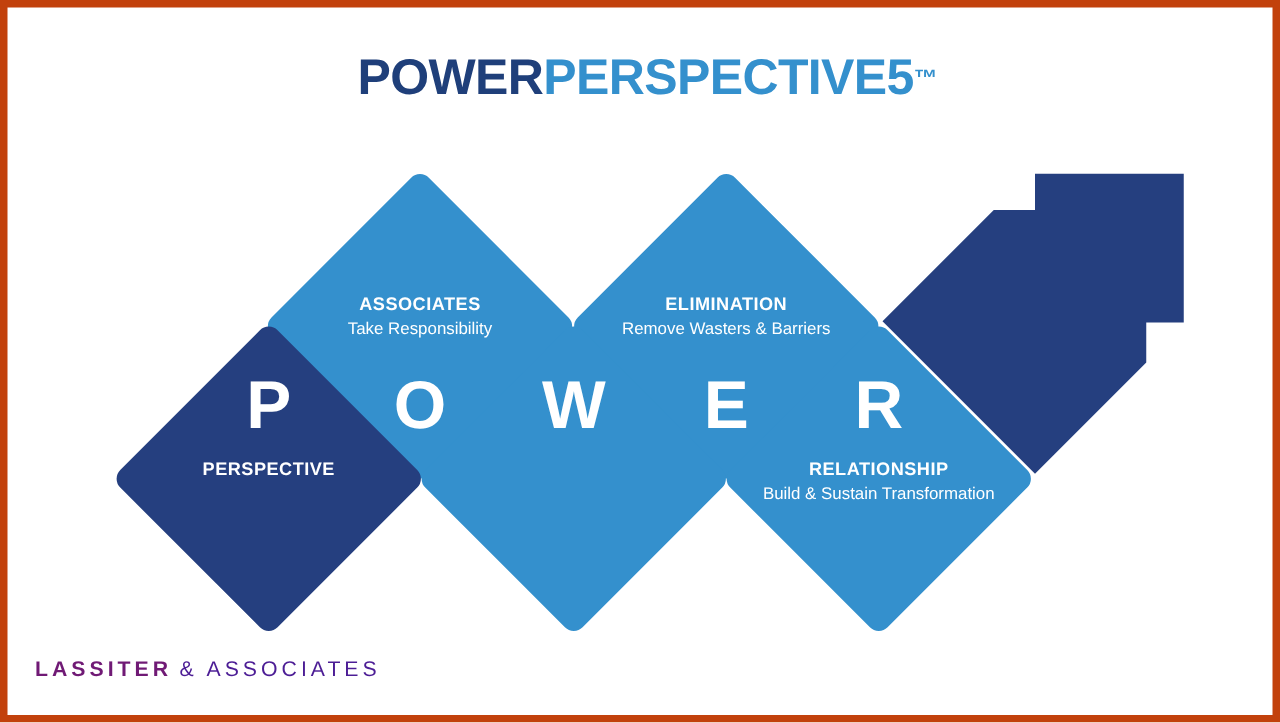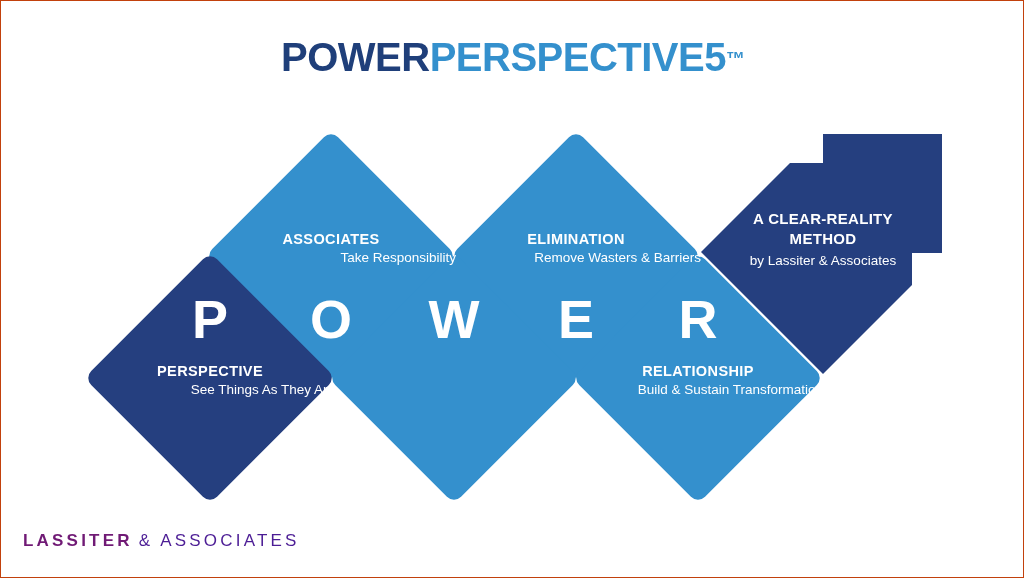--- a/index.html
+++ b/index.html
@@ -9,21 +9,21 @@
   }
   body {
     font-family: "Liberation Sans", sans-serif;
   }
   #slide {
     position: relative;
     width: 1024px;
     height: 578px;
     background: #ffffff;
     box-sizing: border-box;
-    border: 1px solid #c2410c;
+    border: 6px solid #c2410c;
     overflow: hidden;
   }
 
   
   #title-block {
     position: absolute;
     top: 34px;
     left: 0;
     width: 1024px;
     text-align: center;
@@ -72,21 +72,20 @@
     font-size: 14.5px;
     font-weight: bold;
     letter-spacing: 0.4px;
     line-height: 1.25;
   }
   .node-sub {
     font-size: 13.5px;
     font-weight: normal;
     line-height: 1.3;
     margin-top: 1px;
-    text-align: right;
   }
   .node-letter {
     position: absolute;
     color: #ffffff;
     font-size: 54px;
     font-weight: bold;
     text-align: center;
     line-height: 1;
     pointer-events: none;
   }
@@ -187,34 +186,28 @@
     <div class="node-sub">Take Responsibility</div>
   </div>
 
   <div class="node-text" style="left:450px; top:229px; width:250px;">
     <div class="node-title">ELIMINATION</div>
     <div class="node-sub">Remove Wasters &amp; Barriers</div>
   </div>
 
   <div class="node-text" style="left:84px; top:361px; width:250px;">
     <div class="node-title">PERSPECTIVE</div>
-    <div class="node-sub">See Things As They Are</div>
   </div>
 
 
   <div class="node-text" style="left:572px; top:361px; width:250px;">
     <div class="node-title">RELATIONSHIP</div>
     <div class="node-sub">Build &amp; Sustain Transformation</div>
   </div>
 
-  <div class="node-text" style="left:708px; top:208px; width:228px;">
-    <div class="arrow-title">A CLEAR-REALITY</div>
-    <div class="arrow-title">METHOD</div>
-    <div class="arrow-sub">by Lassiter &amp; Associates</div>
-  </div>
 
   <div class="node-letter" style="left:179px; top:291px; width:60px;">P</div>
   <div class="node-letter" style="left:300px; top:291px; width:60px;">O</div>
   <div class="node-letter" style="left:423px; top:291px; width:60px;">W</div>
   <div class="node-letter" style="left:545px; top:291px; width:60px;">E</div>
   <div class="node-letter" style="left:667px; top:291px; width:60px;">R</div>
 
   <div id="logo">
     <span class="logo-main">LASSITER</span><span style="display:inline-block;width:6px"></span><span class="logo-rest">&amp; ASSOCIATES</span>
   </div>

